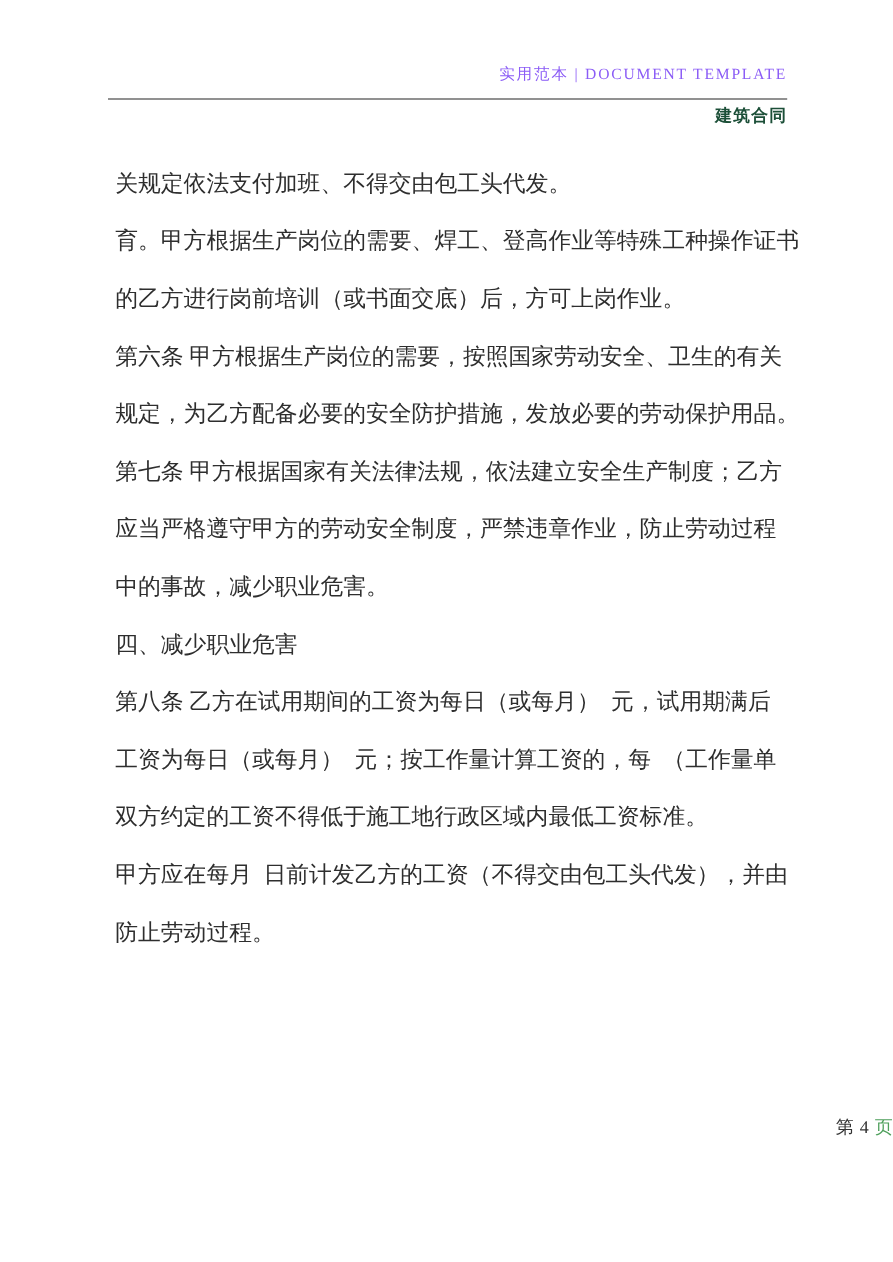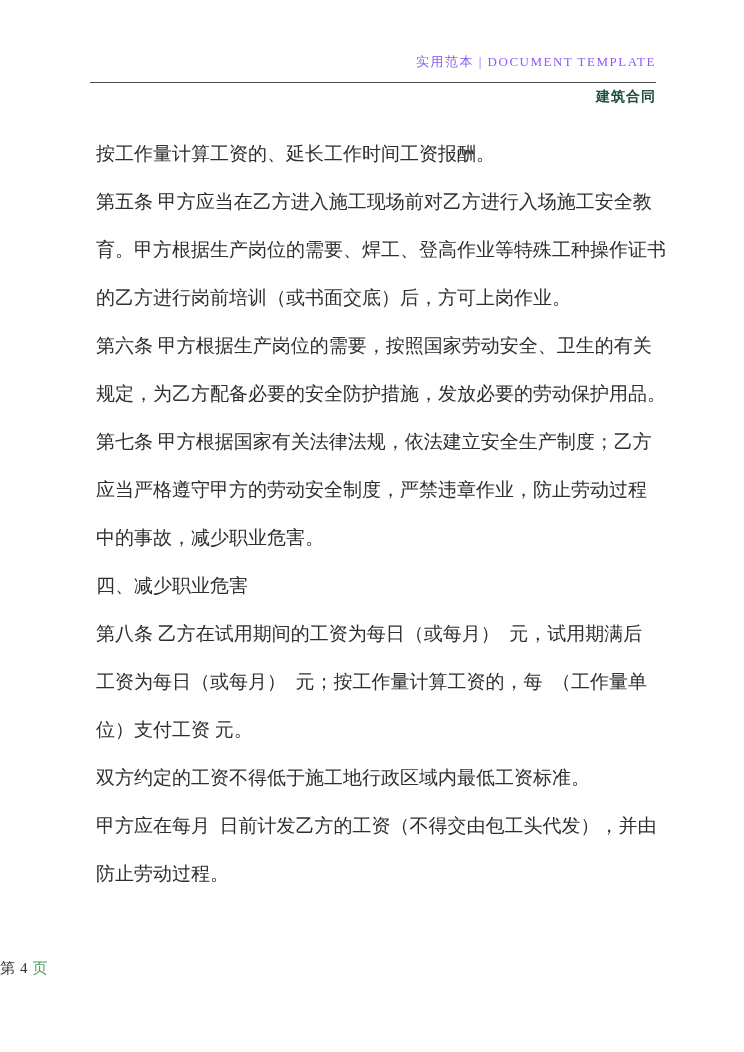--- a/index.html
+++ b/index.html
@@ -50,24 +50,24 @@
     color: var(--body-text, #2e2e2e);
   }
   .body-line {
     height: 48px;
     line-height: 48px;
     font-size: 19px;
     white-space: pre;
   }
   .footer {
     position: absolute;
-    top: 957px;
+    top: 929px;
     left: 0;
     width: 100%;
-    text-align: left;
+    text-align: right;
     font-size: 15px;
     line-height: 22px;
     color: #333333;
   }
   .footer .page-num {
     margin: 0 5px;
     color: #333333;
   }
   .footer .page-suffix {
     color: var(--footer-page-green, #4fa05c);
@@ -78,33 +78,31 @@
 
 <div class="page">
 
   <div class="header-brand">实用范本 | DOCUMENT TEMPLATE</div>
 
   <div class="header-rule"></div>
 
   <div class="header-doctype">建筑合同</div>
 
   <div class="body-text">
-    <div class="body-line">按工作量计算工资的、延长工作时间工资报酬。</div>
-    <div class="body-line">第五条 甲方应当在乙方进入施工现场前对乙方进行入场施工安全教</div>
+    <div class="body-line">关规定依法支付加班、不得交由包工头代发。</div>
     <div class="body-line">育。甲方根据生产岗位的需要、焊工、登高作业等特殊工种操作证书</div>
     <div class="body-line">的乙方进行岗前培训（或书面交底）后，方可上岗作业。</div>
     <div class="body-line">第六条 甲方根据生产岗位的需要，按照国家劳动安全、卫生的有关</div>
     <div class="body-line">规定，为乙方配备必要的安全防护措施，发放必要的劳动保护用品。</div>
     <div class="body-line">第七条 甲方根据国家有关法律法规，依法建立安全生产制度；乙方</div>
     <div class="body-line">应当严格遵守甲方的劳动安全制度，严禁违章作业，防止劳动过程</div>
     <div class="body-line">中的事故，减少职业危害。</div>
     <div class="body-line">四、减少职业危害</div>
     <div class="body-line">第八条 乙方在试用期间的工资为每日（或每月）  元，试用期满后</div>
     <div class="body-line">工资为每日（或每月）  元；按工作量计算工资的，每  （工作量单</div>
-    <div class="body-line">位）支付工资 元。</div>
     <div class="body-line">双方约定的工资不得低于施工地行政区域内最低工资标准。</div>
     <div class="body-line">甲方应在每月  日前计发乙方的工资（不得交由包工头代发），并由</div>
     <div class="body-line">防止劳动过程。</div>
   </div>
 
   <div class="footer">
     <span>第</span><span class="page-num">4</span><span class="page-suffix">页</span>
   </div>
 
 </div>

